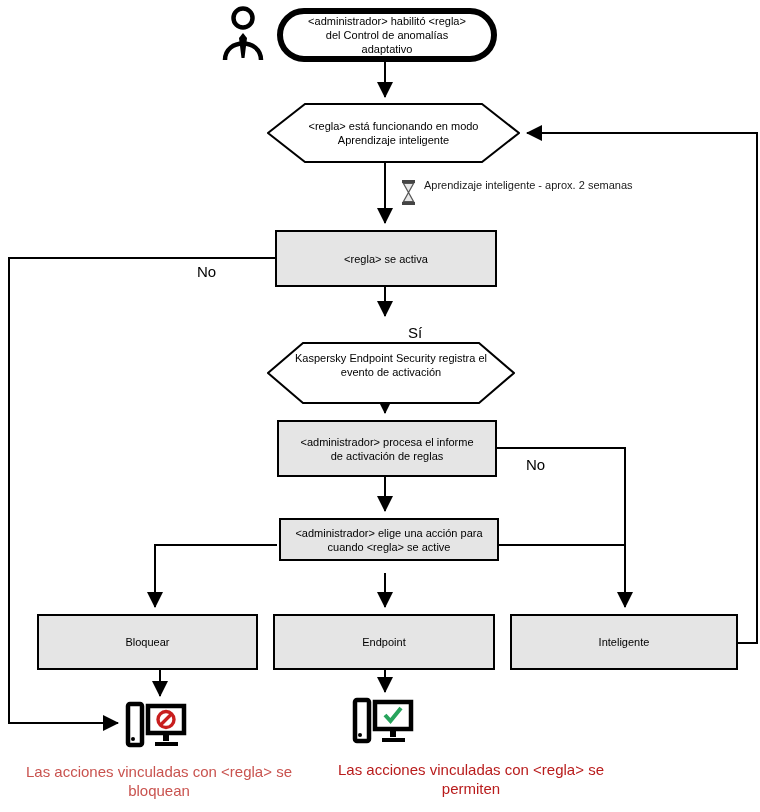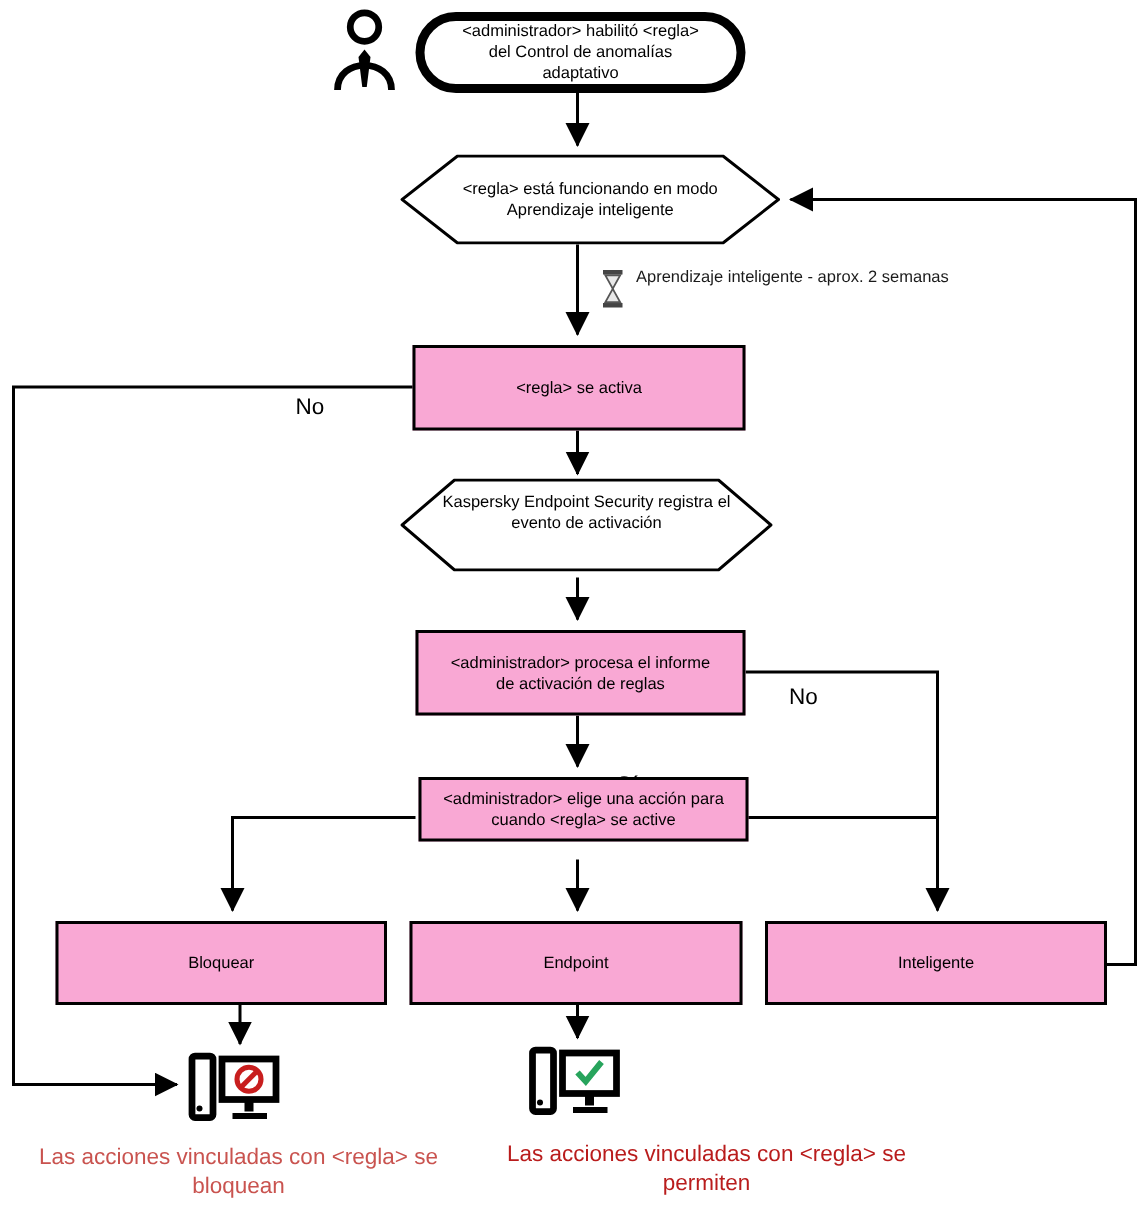--- a/index.html
+++ b/index.html
@@ -7,21 +7,21 @@
     position:relative;width:760px;height:812px;background:#ffffff;overflow:hidden;
     font-family:"Liberation Sans","DejaVu Sans",sans-serif;color:#000;
   }
   .abs{position:absolute;}
   svg{display:block;}
   
   .node{
     position:absolute;display:flex;align-items:center;justify-content:center;
     text-align:center;font-size:11px;line-height:14px;color:#000;
   }
-  .rect-node{border:2px solid #000;background:#f9a8d4;padding:0 14px;box-sizing:border-box;}
+  .rect-node{border:2px solid #000;background:#e5e5e5;padding:0 14px;box-sizing:border-box;}
   .stadium{border:6px solid #000000;border-radius:28px;background:#fff;padding:0 18px;box-sizing:border-box;}
   .hex-wrap{position:absolute;}
   .hex-wrap svg{position:absolute;left:0;top:0;}
   .hex-label{
     position:absolute;left:10%;top:0;width:80%;height:100%;
     display:flex;align-items:center;justify-content:center;text-align:center;
     font-size:11px;line-height:14px;
   }
   .edge-label{position:absolute;font-size:15px;color:#000;margin-top:32px;}
   .note-text{position:absolute;font-size:11px;line-height:19px;color:#1a1a1a;}
@@ -83,21 +83,21 @@
     </svg>
   </div>
   <div class="note-text" style="left:424px;top:176px;width:262px;">Aprendizaje inteligente - aprox. 2 semanas</div>
 
   <div class="node rect-node" style="left:275px;top:230px;width:222px;height:57px;">
     <span>&lt;regla&gt; se activa</span>
   </div>
   <div class="edge-label" style="left:197px;top:231px;">No</div>
   <div class="edge-label" style="left:408px;top:292px;">Sí</div>
 
-  <div class="hex-wrap" style="left:267px;top:319px;width:248px;height:45px;">
+  <div class="hex-wrap" style="left:267px;top:342px;width:248px;height:45px;">
     <svg width="248" height="62" viewBox="0 0 248 62">
       <polygon points="36,1 212,1 247,31 212,61 36,61 1,31" fill="#fff" stroke="#000" stroke-width="2"></polygon>
     </svg>
     <div class="hex-label" style="left:7%;width:86%;">Kaspersky Endpoint Security registra el evento de activación</div>
   </div>
 
   <div class="node rect-node" style="left:277px;top:420px;width:220px;height:57px;">
     <span>&lt;administrador&gt; procesa el informe de activación de reglas</span>
   </div>
   <div class="edge-label" style="left:526px;top:424px;">No</div>

